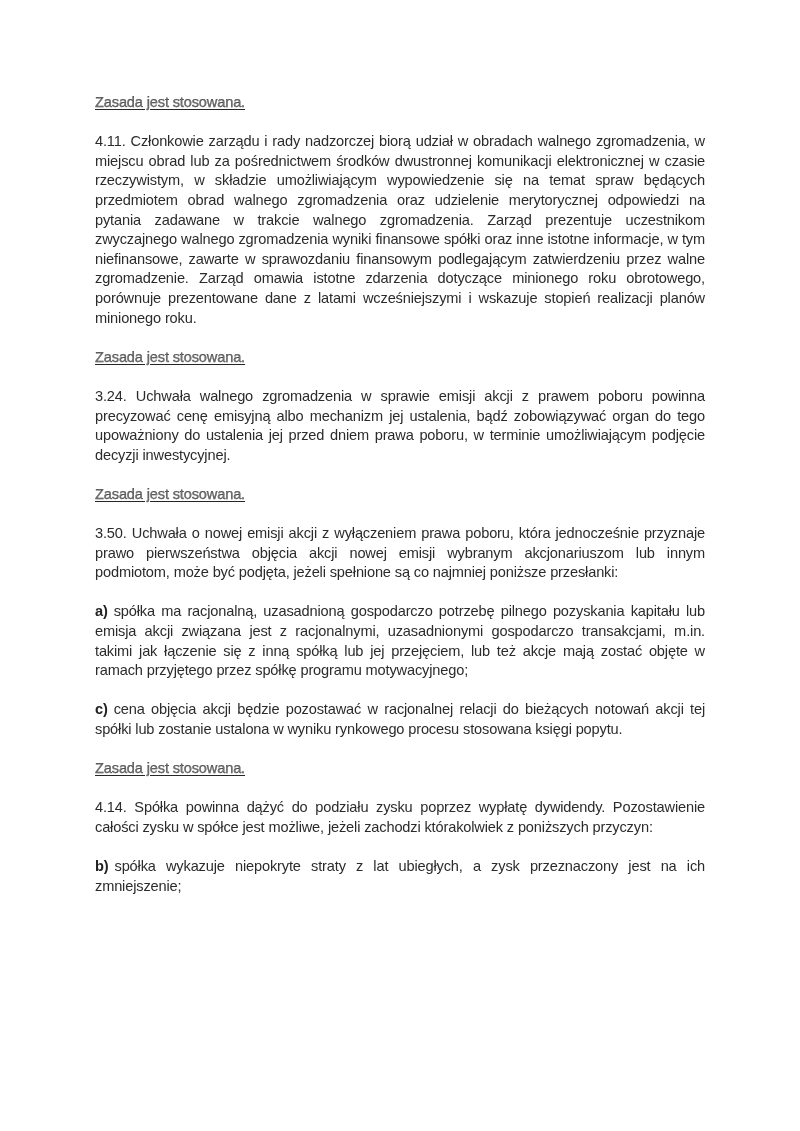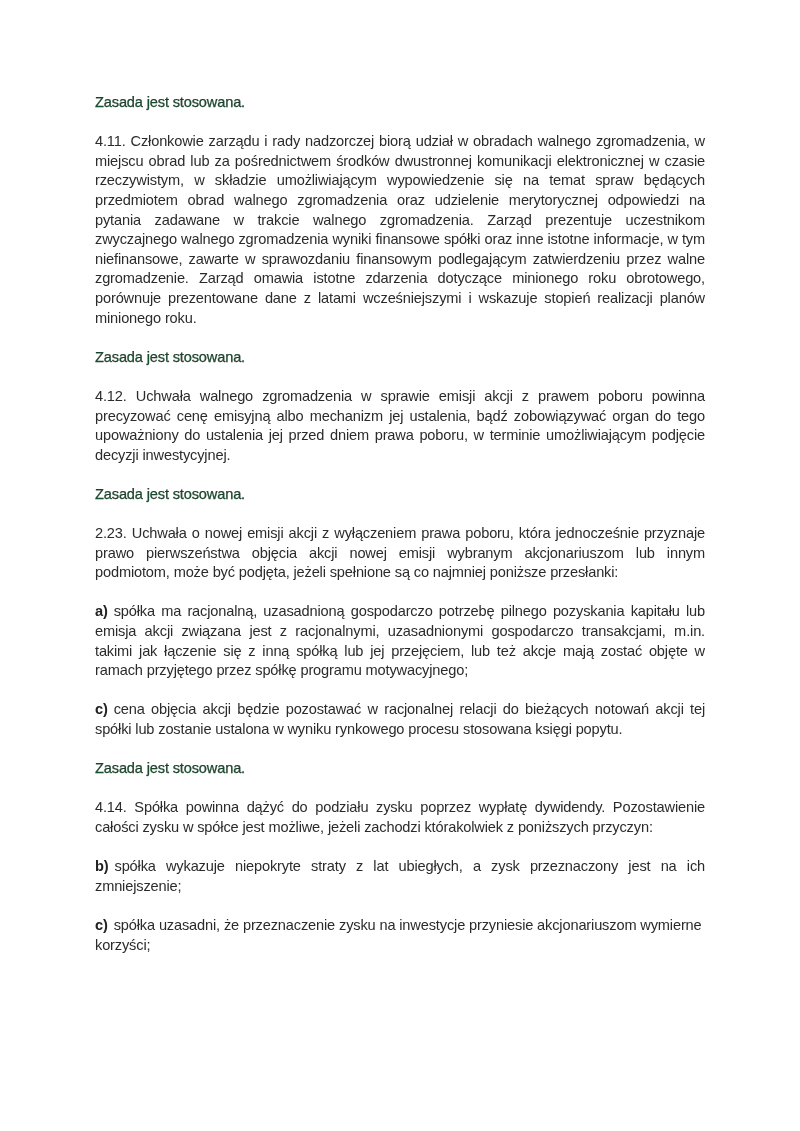--- a/index.html
+++ b/index.html
@@ -4,49 +4,48 @@
 <style>
   html, body { margin: 0; padding: 0; background: #ffffff; }
   body { width: 800px; height: 1131px; position: relative; overflow: hidden; }
   .page {
     position: absolute; left: 95px; top: 93px; width: 610px;
     font-family: "Liberation Sans", sans-serif;
     font-size: 14.6px; line-height: 19.6px; color: #2b2b2b;
     letter-spacing: -0.15px;
   }
   .status {
-    text-underline-offset: 2px;
-    color: #14532d; font-weight: normal; margin: 0 0 19.6px 0;
+    text-decoration: underline; text-underline-offset: 2px;
+    color: #737373; font-weight: normal; margin: 0 0 19.6px 0;
     -webkit-text-stroke: 0.25px #262626;
   }
   p.para { margin: 0 0 19.6px 0; text-align: justify; }
   p.last { text-align: left; }
   .lbl { font-weight: bold; color: #222; margin-right: 6px; }
 </style>
 </head>
 <body>
 
 <div class="page">
   <div class="status">Zasada jest stosowana.</div>
 
   <section>
     <p class="para">4.11. Członkowie zarządu i rady nadzorczej biorą udział w obradach walnego zgromadzenia, w miejscu obrad lub za pośrednictwem środków dwustronnej komunikacji elektronicznej w czasie rzeczywistym, w składzie umożliwiającym wypowiedzenie się na temat spraw będących przedmiotem obrad walnego zgromadzenia oraz udzielenie merytorycznej odpowiedzi na pytania zadawane w trakcie walnego zgromadzenia. Zarząd prezentuje uczestnikom zwyczajnego walnego zgromadzenia wyniki finansowe spółki oraz inne istotne informacje, w tym niefinansowe, zawarte w sprawozdaniu finansowym podlegającym zatwierdzeniu przez walne zgromadzenie. Zarząd omawia istotne zdarzenia dotyczące minionego roku obrotowego, porównuje prezentowane dane z latami wcześniejszymi i wskazuje stopień realizacji planów minionego roku.</p>
     <div class="status">Zasada jest stosowana.</div>
   </section>
 
   <section>
-    <p class="para">4.12. Uchwała walnego zgromadzenia w sprawie emisji akcji z prawem poboru powinna precyzować cenę emisyjną albo mechanizm jej ustalenia, bądź zobowiązywać organ do tego upoważniony do ustalenia jej przed dniem prawa poboru, w terminie umożliwiającym podjęcie decyzji inwestycyjnej.</p>
+    <p class="para">3.24. Uchwała walnego zgromadzenia w sprawie emisji akcji z prawem poboru powinna precyzować cenę emisyjną albo mechanizm jej ustalenia, bądź zobowiązywać organ do tego upoważniony do ustalenia jej przed dniem prawa poboru, w terminie umożliwiającym podjęcie decyzji inwestycyjnej.</p>
     <div class="status">Zasada jest stosowana.</div>
   </section>
 
   <section>
-    <p class="para">2.23. Uchwała o nowej emisji akcji z wyłączeniem prawa poboru, która jednocześnie przyznaje prawo pierwszeństwa objęcia akcji nowej emisji wybranym akcjonariuszom lub innym podmiotom, może być podjęta, jeżeli spełnione są co najmniej poniższe przesłanki:</p>
+    <p class="para">3.50. Uchwała o nowej emisji akcji z wyłączeniem prawa poboru, która jednocześnie przyznaje prawo pierwszeństwa objęcia akcji nowej emisji wybranym akcjonariuszom lub innym podmiotom, może być podjęta, jeżeli spełnione są co najmniej poniższe przesłanki:</p>
     <p class="para"><span class="lbl">a)</span><span>spółka ma racjonalną, uzasadnioną gospodarczo potrzebę pilnego pozyskania kapitału lub emisja akcji związana jest z racjonalnymi, uzasadnionymi gospodarczo transakcjami, m.in. takimi jak łączenie się z inną spółką lub jej przejęciem, lub też akcje mają zostać objęte w ramach przyjętego przez spółkę programu motywacyjnego;</span></p>
     <p class="para"><span class="lbl">c)</span><span>cena objęcia akcji będzie pozostawać w racjonalnej relacji do bieżących notowań akcji tej spółki lub zostanie ustalona w wyniku rynkowego procesu stosowana księgi popytu.</span></p>
     <div class="status">Zasada jest stosowana.</div>
   </section>
 
   <section>
     <p class="para">4.14. Spółka powinna dążyć do podziału zysku poprzez wypłatę dywidendy. Pozostawienie całości zysku w spółce jest możliwe, jeżeli zachodzi którakolwiek z poniższych przyczyn:</p>
     <p class="para"><span class="lbl">b)</span><span>spółka wykazuje niepokryte straty z lat ubiegłych, a zysk przeznaczony jest na ich zmniejszenie;</span></p>
-    <p class="para last"><span class="lbl">c)</span><span>spółka uzasadni, że przeznaczenie zysku na inwestycje przyniesie akcjonariuszom wymierne korzyści;</span></p>
   </section>
 </div>
 
 </body></html>

